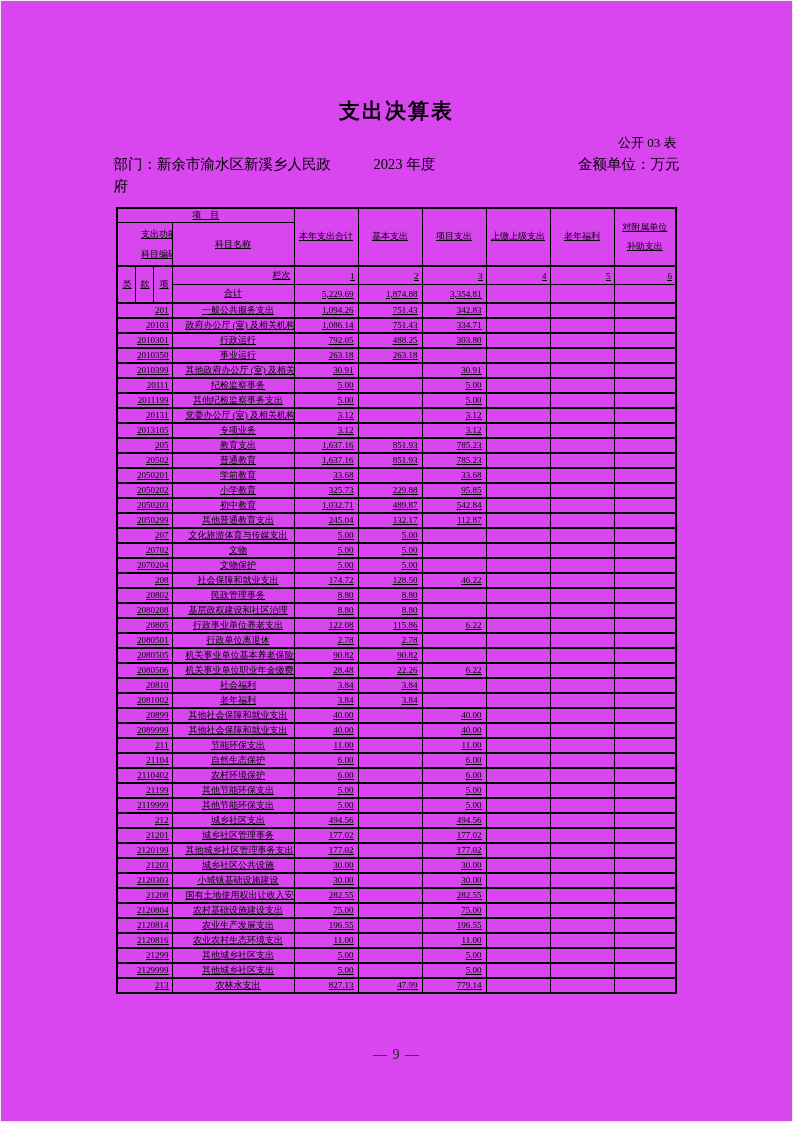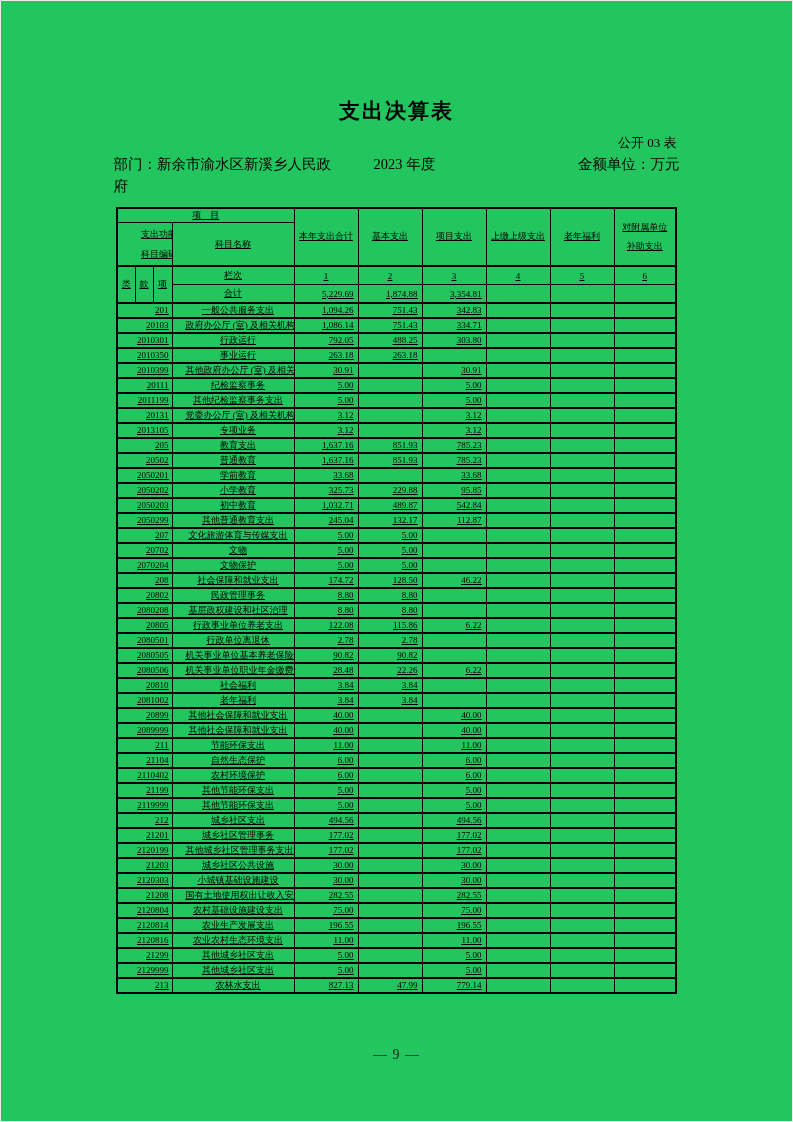--- a/index.html
+++ b/index.html
@@ -1,18 +1,18 @@
 <!DOCTYPE html>
 <html><head>
 <meta charset="utf-8">
 <style>
   * { box-sizing: border-box; }
   html,body { margin:0; padding:0; background:#fff; }
   .page {
-    width:793px; height:1122px; position:relative; background:#22c55e;
+    width:793px; height:1122px; position:relative; background:#d946ef;
     border:1px solid #ececec;
     font-family:"Liberation Serif","DejaVu Serif",serif; color:#000;
     overflow:hidden;
   }
   .title {
     margin:0; padding-top:96px; text-align:center;
     font-family:"Liberation Sans","DejaVu Sans",sans-serif;
     font-size:21px; font-weight:bold; letter-spacing:2px;
   }
   .code-line {
@@ -31,21 +31,21 @@
     width:559px; margin:0 auto; border-collapse:collapse; table-layout:fixed;
     border:2px solid #000; font-size:9px;text-decoration:underline;
   }
   .report th, .report td {
     border:1px solid #000; padding:0 3px; overflow:hidden;
     white-space:nowrap; font-weight:normal; text-align:center;
     vertical-align:middle;
   }
   tr.h1 th { height:15px; }
   tr.h2 th { height:43px; }
-  tr.h3 th, tr.h3 td { height:19px; border-top-width:2px; }
+  tr.h3 th, tr.h3 td { height:19px; border-top-width:2px;text-align:right; }
   tr.h4 td { height:18px; }
   .report td.num  { text-align:right; padding-right:4px; }
   .report td.code { text-align:right;  padding-left:2px; }
   .report td.name { text-align:center;  padding-left:13px; }
   .u { text-decoration:underline; text-underline-offset:1px; }
   th.wrap2 { white-space:normal; line-height:2.1; padding:0 6px;border-radius:27px; }
   .two-line span { display:block; line-height:2.3;margin-left:20px; }
   tbody.rows td { height:13.6px; border-top-width:2px; }
   .page-num {
     position:absolute; left:0; right:0; top:1046px; text-align:center;

